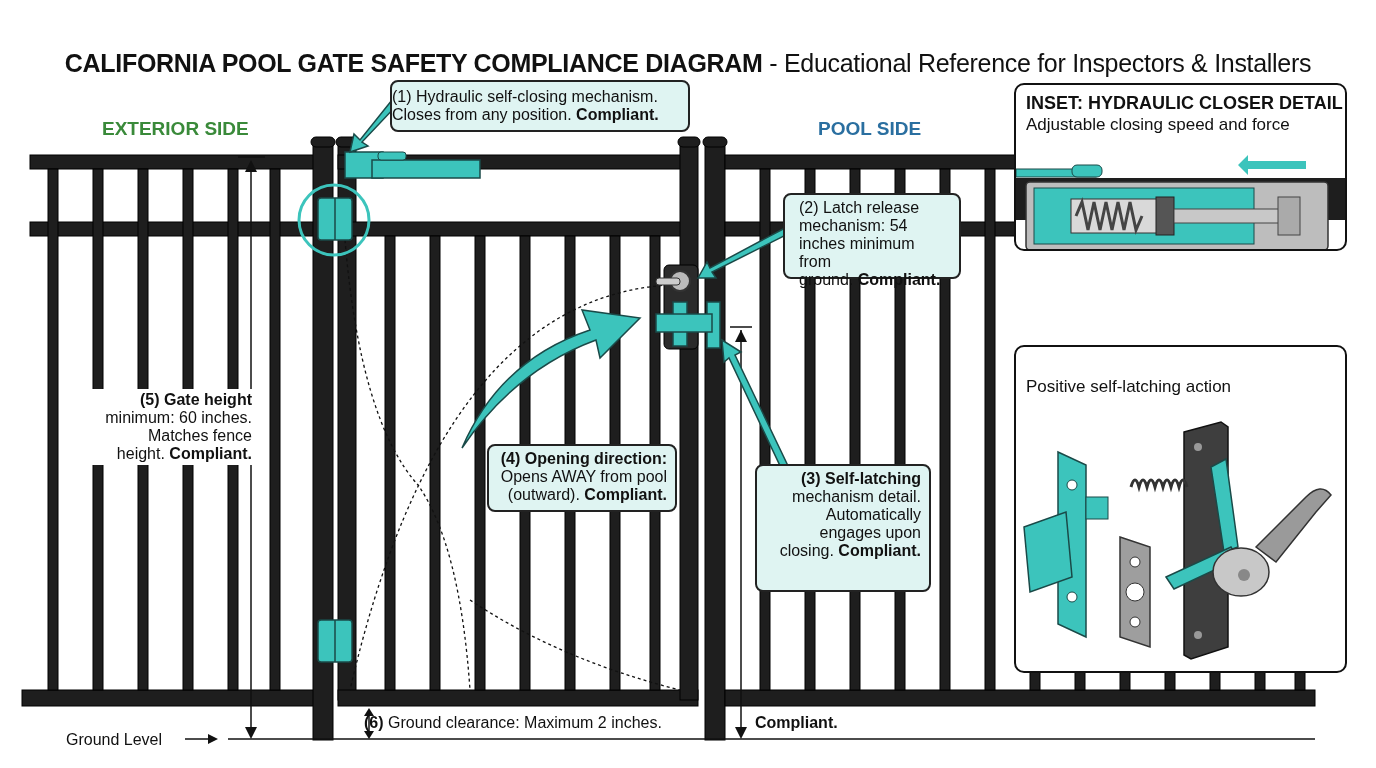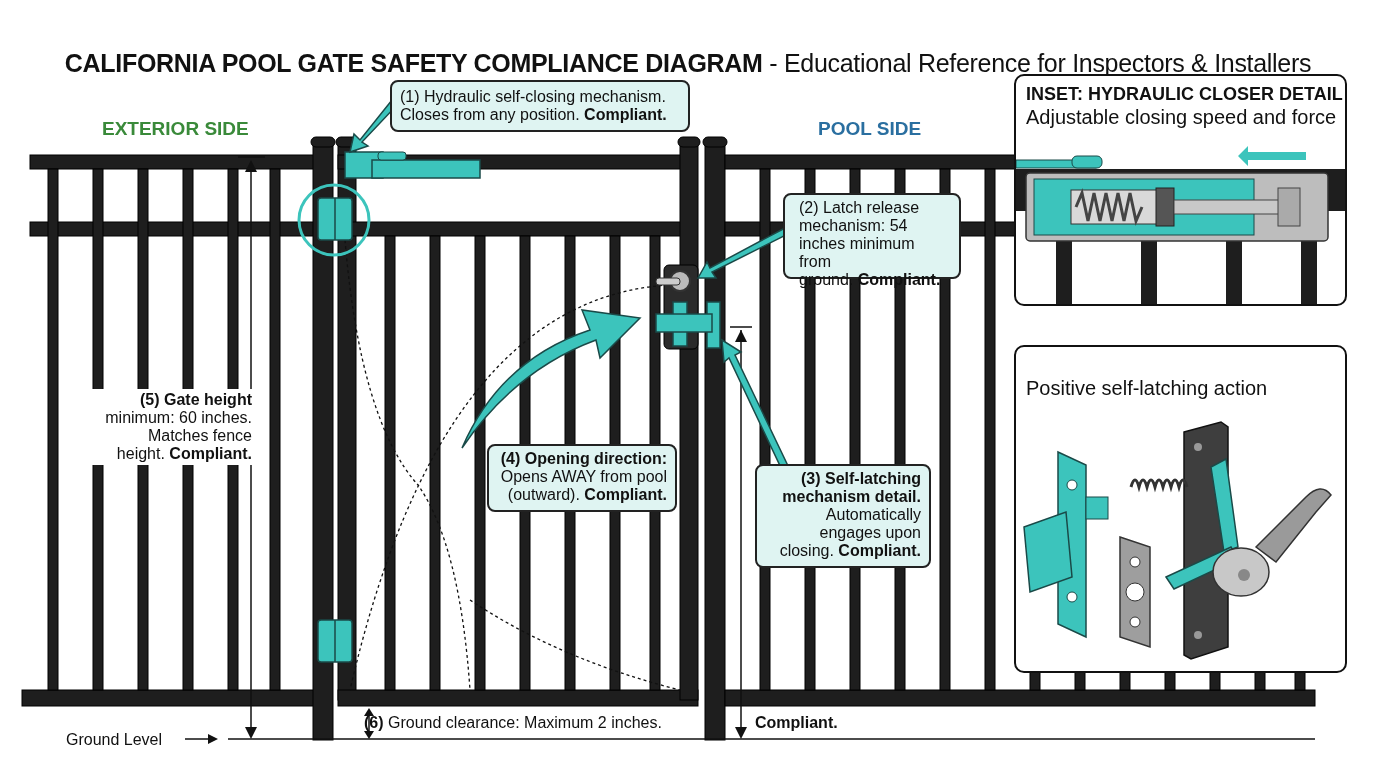--- a/index.html
+++ b/index.html
@@ -6,21 +6,21 @@
   body{width:1376px;height:768px;position:relative;overflow:hidden;font-family:"Liberation Sans",sans-serif;color:#111;}
   .title{position:absolute;left:0;top:26px;width:1376px;text-align:center;font-size:25px;letter-spacing:-0.3px;margin-top:23px;}
   .title b{font-weight:bold;}
   .side-label{position:absolute;font-weight:bold;font-size:19px;}
   svg.scene{position:absolute;left:0;top:0;}
   .callout{position:absolute;background:#dff4f2;border:2px solid #222;border-radius:8px;font-size:16px;line-height:18px;padding:4px 8px;box-sizing:border-box;}
   .callout b{font-weight:bold;}
   .plain{position:absolute;font-size:16px;line-height:18px;}
   .inset{position:absolute;background:#fff;border:2.5px solid #111;border-radius:10px;box-sizing:border-box;overflow:hidden;}
   .inset .ihead{position:absolute;left:10px;top:8px;font-weight:bold;font-size:18px;}
-  .inset .isub{position:absolute;left:10px;top:30px;font-size:20px;}
+  .inset .isub{position:absolute;left:10px;top:30px;font-size:17px;}
   .center{text-align:right;}
 </style>
 </head>
 <body>
 
 <div class="title">
   <b>CALIFORNIA POOL GATE SAFETY COMPLIANCE DIAGRAM</b><span> - Educational Reference for Inspectors &amp; Installers</span>
 </div>
 
 <div class="side-label" style="left:102px;top:118px;color:#3a8a3a;text-align:right;">EXTERIOR SIDE</div>
@@ -131,35 +131,35 @@
 
   <path d="M462,448 Q500,360 590,330 L582,310 L640,318 L600,358 L596,340 Q515,370 462,448 Z" fill="#3cc4bc" stroke="#1a4a48" stroke-width="1.5"></path>
 
   <g fill="#3cc4bc" stroke="#1a4a48" stroke-width="1.5">
     <path d="M392,100 L360,140 L354,134 L350,152 L368,146 L362,142 L398,104 Z"></path>
     <path d="M785,228 L710,268 L707,262 L698,278 L716,278 L712,272 L788,234 Z"></path>
     <path d="M790,470 L735,355 L741,352 L722,340 L724,362 L729,358 L783,472 Z"></path>
   </g>
 </svg>
 
-<div class="callout" style="left:390px;top:80px;width:300px;height:52px;padding:6px 8px;">
+<div class="callout" style="left:390px;top:80px;width:300px;height:52px;padding:6px 0;">
   <div>(1) Hydraulic self-closing mechanism.</div>
   <div><span>Closes from any position. </span><b>Compliant.</b></div>
 </div>
 
 <div class="callout" style="left:783px;top:193px;width:178px;height:86px;padding-left:14px;">
   <div>(2) Latch release</div>
   <div>mechanism: 54</div>
   <div>inches minimum from</div>
   <div><span>ground. </span><b>Compliant.</b></div>
 </div>
 
-<div class="callout center" style="left:755px;top:464px;width:176px;height:104px;">
+<div class="callout center" style="left:755px;top:464px;width:176px;height:128px;">
   <div style="font-weight:bold;">(3) Self-latching</div>
-  <div style="font-weight:bold;">mechanism detail.</div>
+  <div style="font-weight:normal;">mechanism detail.</div>
   <div>Automatically</div>
   <div>engages upon</div>
   <div><span>closing. </span><b>Compliant.</b></div>
 </div>
 
 <div class="callout center" style="left:487px;top:444px;width:190px;height:68px;">
   <div style="font-weight:bold;">(4) Opening direction:</div>
   <div>Opens AWAY from pool</div>
   <div><span>(outward). </span><b>Compliant.</b></div>
 </div>
@@ -171,21 +171,21 @@
   <div><span>height. </span><b>Compliant.</b></div>
 </div>
 
 <div class="plain" style="left:364px;top:714px;white-space:nowrap;">
   <b>(6)</b><span> Ground clearance: Maximum 2 inches.</span>
 </div>
 <div class="plain" style="left:755px;top:714px;font-weight:bold;">Compliant.</div>
 
 <div class="plain" style="left:66px;top:731px;">Ground Level</div>
 
-<div class="inset" style="left:1014px;top:74px;width:333px;height:232px;">
+<div class="inset" style="left:1014px;top:83px;width:333px;height:168px;">
   <div class="ihead">INSET: HYDRAULIC CLOSER DETAIL</div>
   <div class="isub">Adjustable closing speed and force</div>
   <svg width="333" height="232" style="position:absolute;left:0;top:0;">
     <polygon points="232,70 222,80 232,90 232,84 290,84 290,76 232,76" fill="#3cc4bc"></polygon>
     <rect x="0" y="93" width="333" height="42" fill="#1e1e1e"></rect>
     <g fill="#1e1e1e">
       <rect x="40" y="165" width="16" height="67"></rect>
         <rect x="125" y="165" width="16" height="67"></rect>
       <rect x="210" y="165" width="16" height="67"></rect>
         <rect x="285" y="165" width="16" height="67"></rect>

